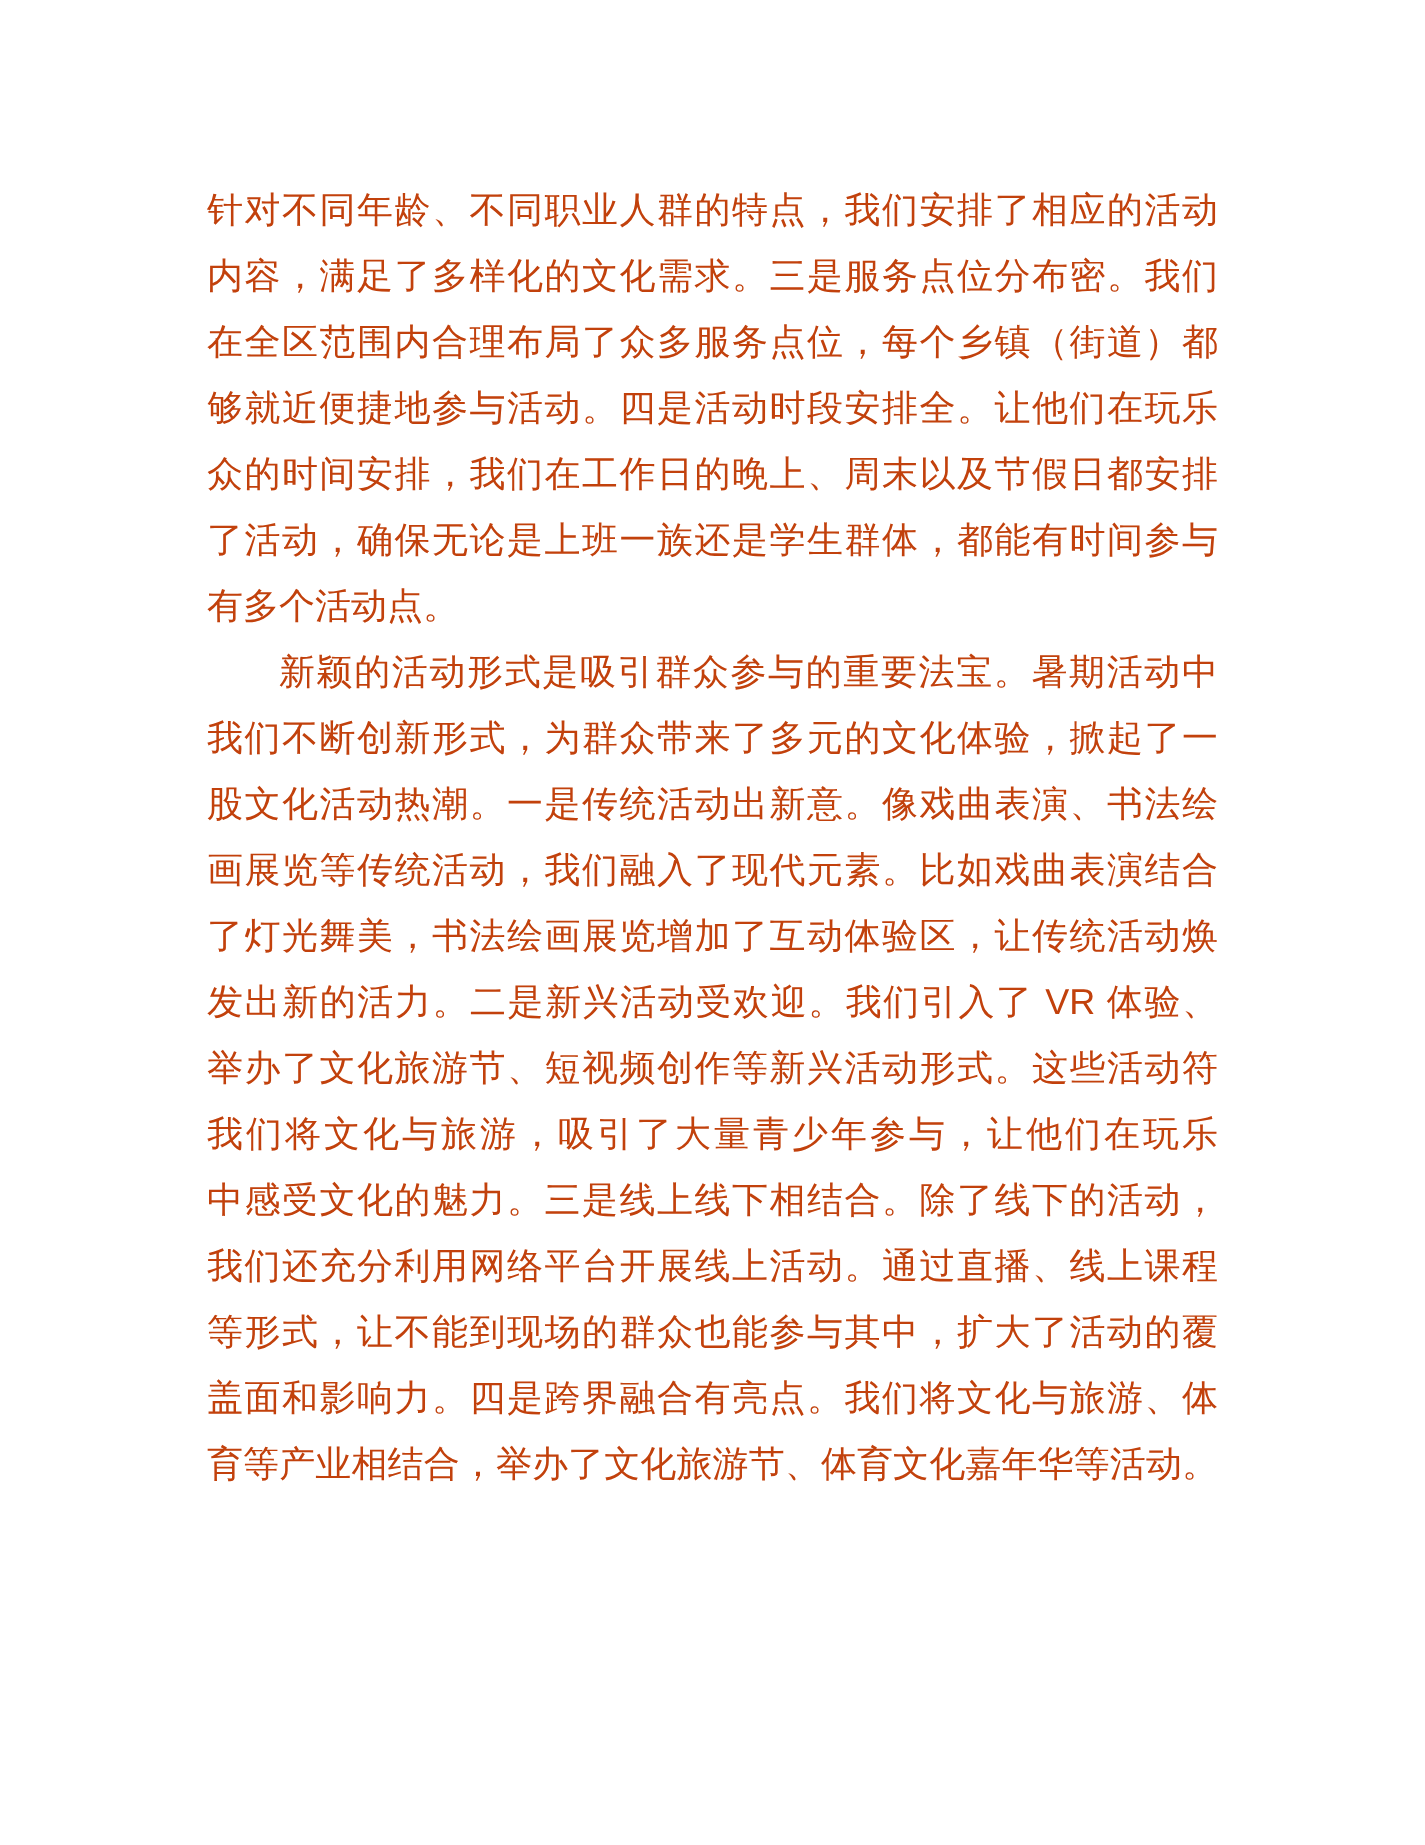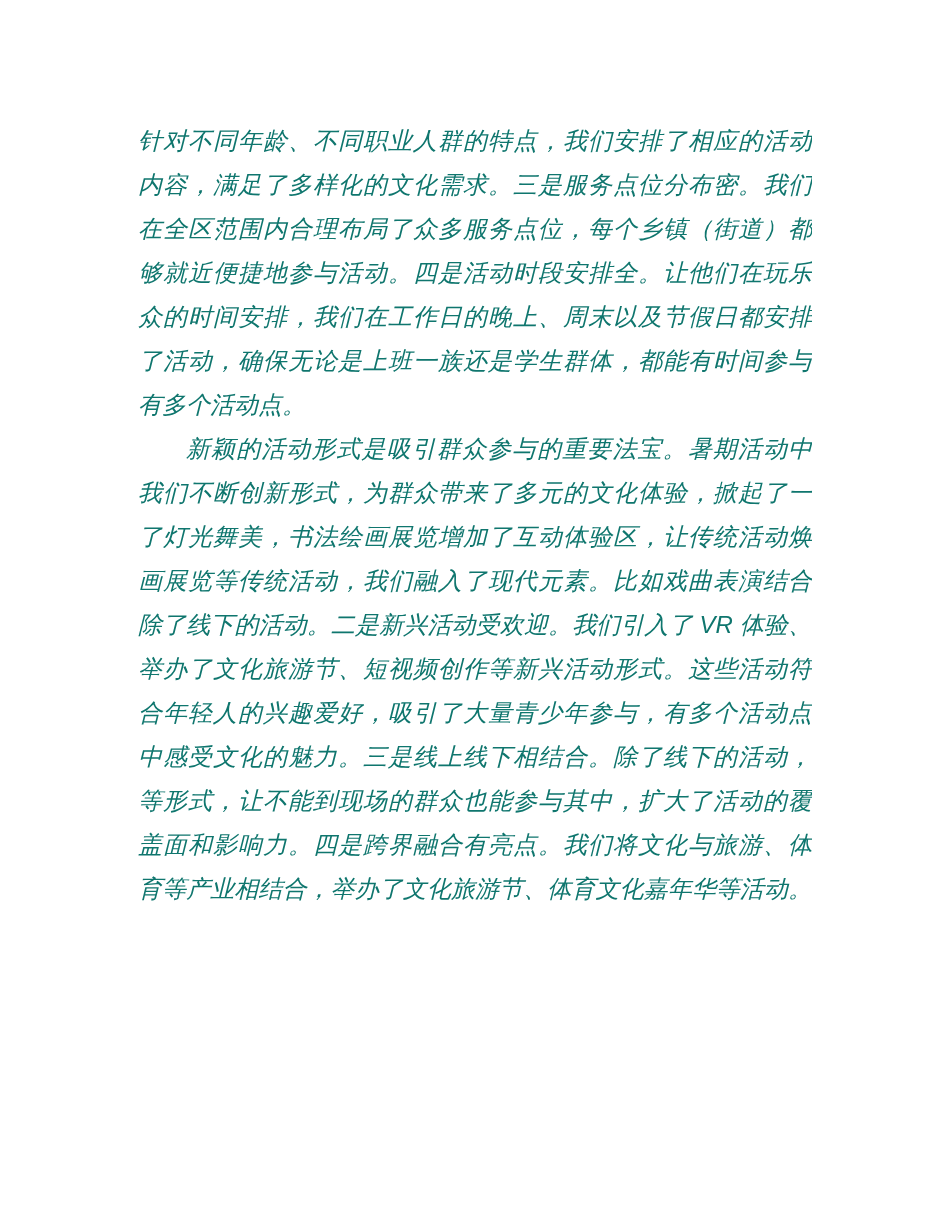--- a/index.html
+++ b/index.html
@@ -43,38 +43,40 @@
   .line.just {
     text-align-last: justify;
   }
   .line.indent {
     text-indent: 2em;
   }
 </style>
 </head>
 <body>
 
-<div class="page" style="background: rgb(255, 255, 255); color: #0f766e; font-style: italic;">
+<div class="page" style="background: rgb(255, 255, 255); color: #c2410c;">
   <main class="doc-body" id="doc-body">
       <div class="paragraph">
         <div class="line just">针对不同年龄、不同职业人群的特点，我们安排了相应的活动</div>
         <div class="line just">内容，满足了多样化的文化需求。三是服务点位分布密。我们</div>
         <div class="line just">在全区范围内合理布局了众多服务点位，每个乡镇（街道）都</div>
         <div class="line just">够就近便捷地参与活动。四是活动时段安排全。让他们在玩乐</div>
         <div class="line just">众的时间安排，我们在工作日的晚上、周末以及节假日都安排</div>
         <div class="line just">了活动，确保无论是上班一族还是学生群体，都能有时间参与</div>
         <div class="line">有多个活动点。</div>
       </div>
       <div class="paragraph">
         <div class="line just indent">新颖的活动形式是吸引群众参与的重要法宝。暑期活动中</div>
         <div class="line just">我们不断创新形式，为群众带来了多元的文化体验，掀起了一</div>
+        <div class="line just">股文化活动热潮。一是传统活动出新意。像戏曲表演、书法绘</div>
+        <div class="line just">画展览等传统活动，我们融入了现代元素。比如戏曲表演结合</div>
         <div class="line just">了灯光舞美，书法绘画展览增加了互动体验区，让传统活动焕</div>
-        <div class="line just">画展览等传统活动，我们融入了现代元素。比如戏曲表演结合</div>
-        <div class="line just">除了线下的活动。二是新兴活动受欢迎。我们引入了 VR 体验、</div>
+        <div class="line just">发出新的活力。二是新兴活动受欢迎。我们引入了 VR 体验、</div>
         <div class="line just">举办了文化旅游节、短视频创作等新兴活动形式。这些活动符</div>
-        <div class="line just">合年轻人的兴趣爱好，吸引了大量青少年参与，有多个活动点</div>
+        <div class="line just">我们将文化与旅游，吸引了大量青少年参与，让他们在玩乐</div>
         <div class="line just">中感受文化的魅力。三是线上线下相结合。除了线下的活动，</div>
+        <div class="line just">我们还充分利用网络平台开展线上活动。通过直播、线上课程</div>
         <div class="line just">等形式，让不能到现场的群众也能参与其中，扩大了活动的覆</div>
         <div class="line just">盖面和影响力。四是跨界融合有亮点。我们将文化与旅游、体</div>
         <div class="line just">育等产业相结合，举办了文化旅游节、体育文化嘉年华等活动。</div>
       </div>
     </main>
 </div>
 
 </body></html>

